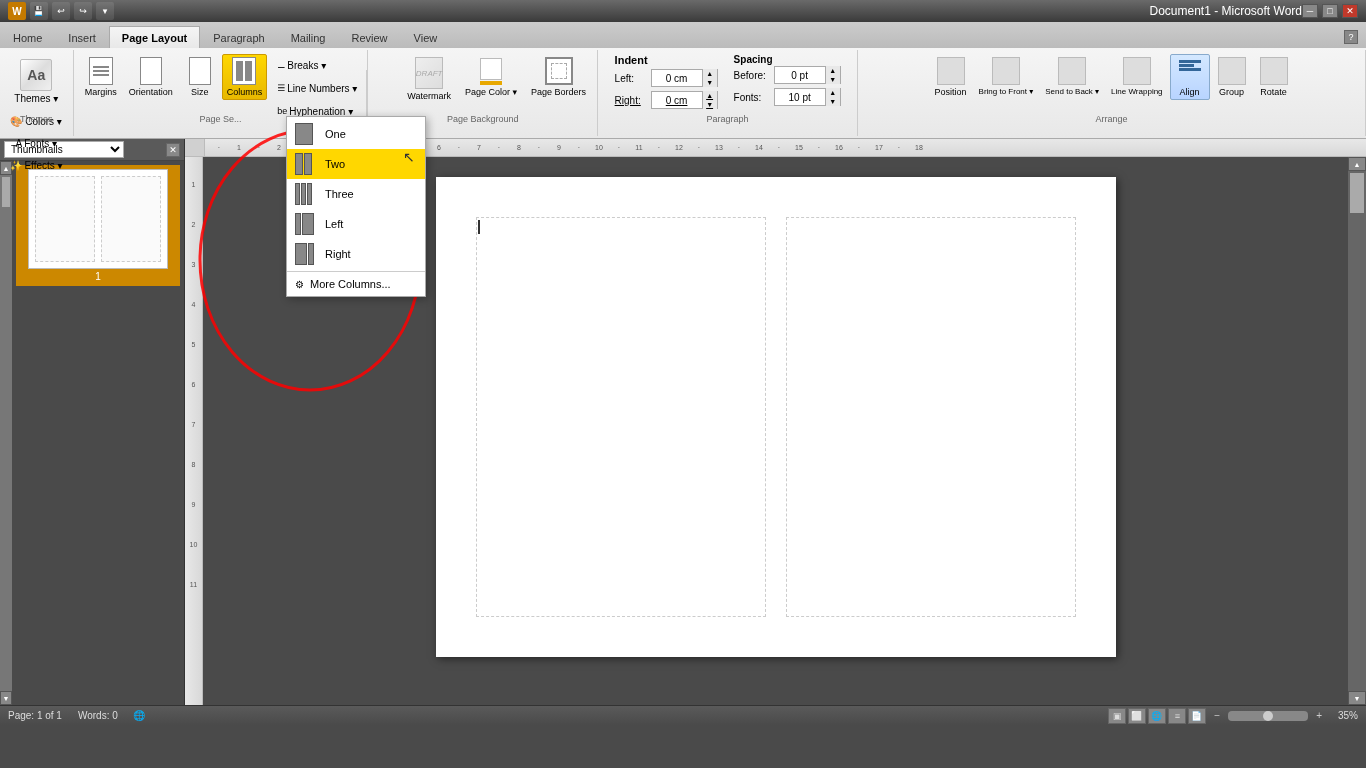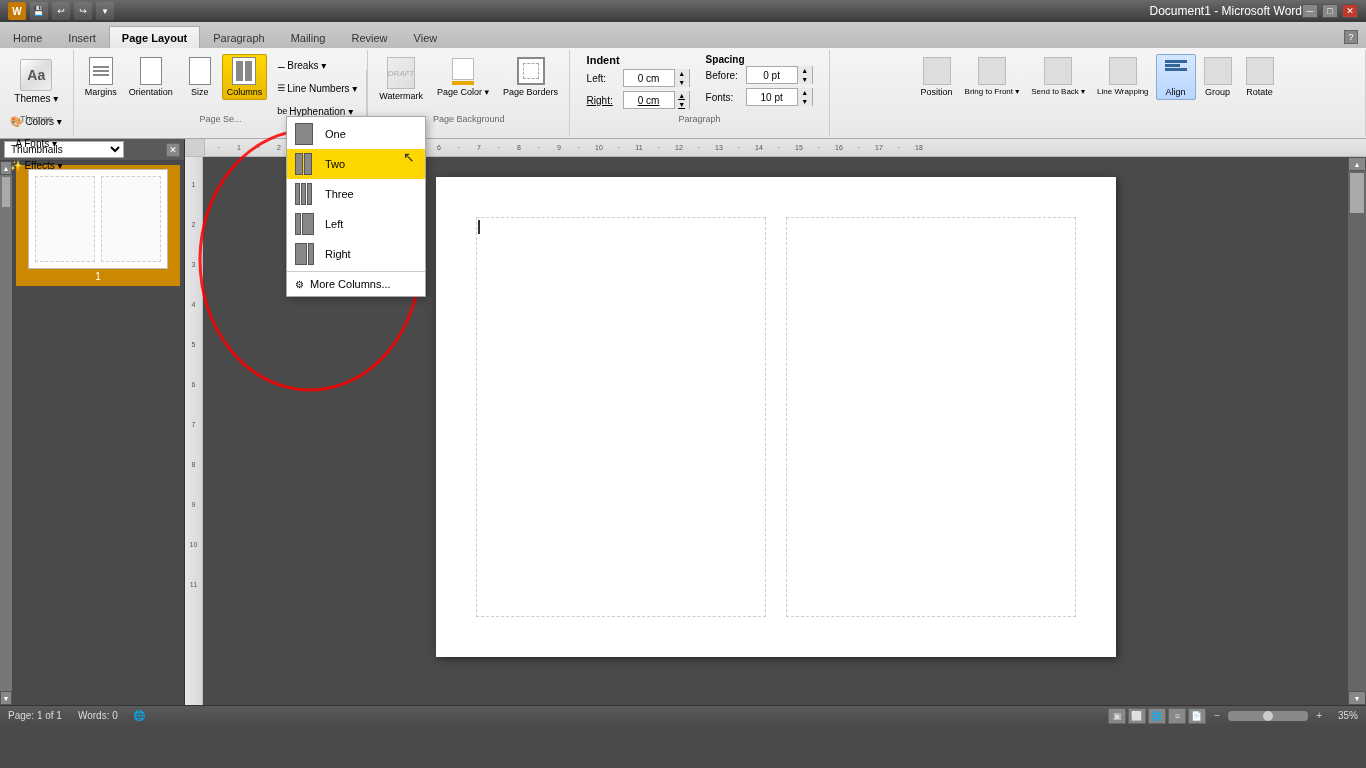--- a/index.html
+++ b/index.html
@@ -514,21 +514,21 @@
             <span style="font-size:9px;">be</span> Hyphenation ▾
           </div>
         </div>
       </div>
       <div class="ribbon-group-label">Page Se...</div>
       <div style="position:absolute;right:0;top:20px;bottom:16px;width:1px;background:#ccc;"></div>
     </div>
 
     <div class="ribbon-group" style="min-width:140px;">
       <div class="ribbon-group-content" style="padding-bottom:14px;gap:4px;">
-        <div style="display:flex;flex-direction:column;gap:1px;align-items:flex-end;">
+        <div style="display:flex;flex-direction:column;gap:1px;align-items:flex-end;margin-left:28px;">
           <div class="rb-large">
             <div style="width:28px;height:32px;background:linear-gradient(135deg,#eee,#ddd);border:1px solid #bbb;display:flex;align-items:center;justify-content:center;font-size:8px;color:#aaa;font-style:italic;">DRAFT</div>
             <div class="label">Watermark</div>
           </div>
         </div>
         <div style="display:flex;flex-direction:column;gap:1px;align-items:center;">
           <div class="rb-large">
             <div style="width:28px;height:28px;display:flex;flex-direction:column;justify-content:center;align-items:center;">
               <div style="width:22px;height:22px;background:white;border:1px solid #bbb;"></div>
               <div style="width:22px;height:4px;background:#e8a800;margin-top:1px;"></div>
@@ -646,20 +646,21 @@
             <div class="label">Group</div>
           </div>
         </div>
         <div style="display:flex;flex-direction:column;gap:1px;align-items:center;">
           <div class="rb-large">
             <div style="width:28px;height:28px;background:#ddd;border:1px solid #bbb;"></div>
             <div class="label">Rotate</div>
           </div>
         </div>
       </div>
+      <div class="ribbon-group-label">Arrange</div>
     </div>
 
   </div>
 </div>
 
 <div class="doc-area">
 
   <div class="thumbnails-panel">
     <div class="thumbnails-header">
       <select class="thumbnails-select">

